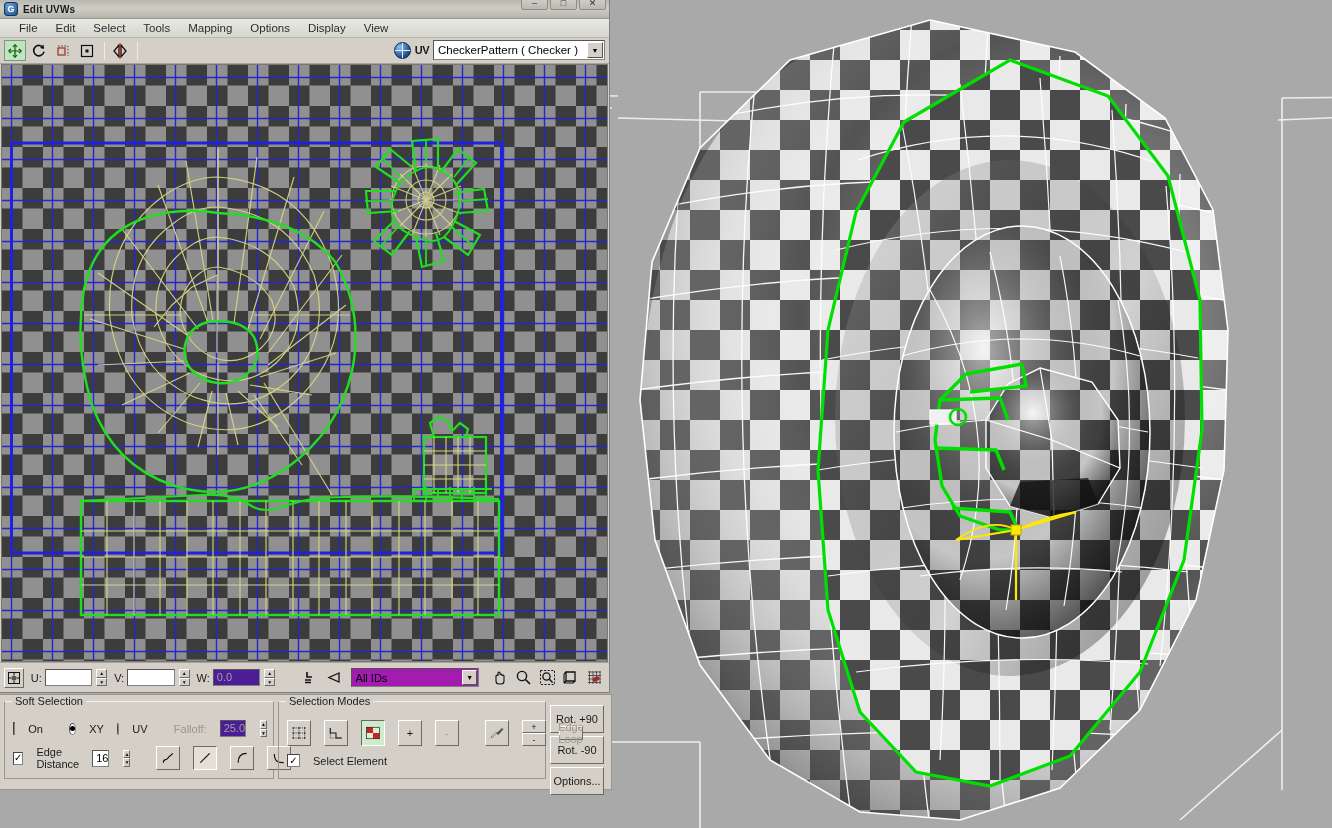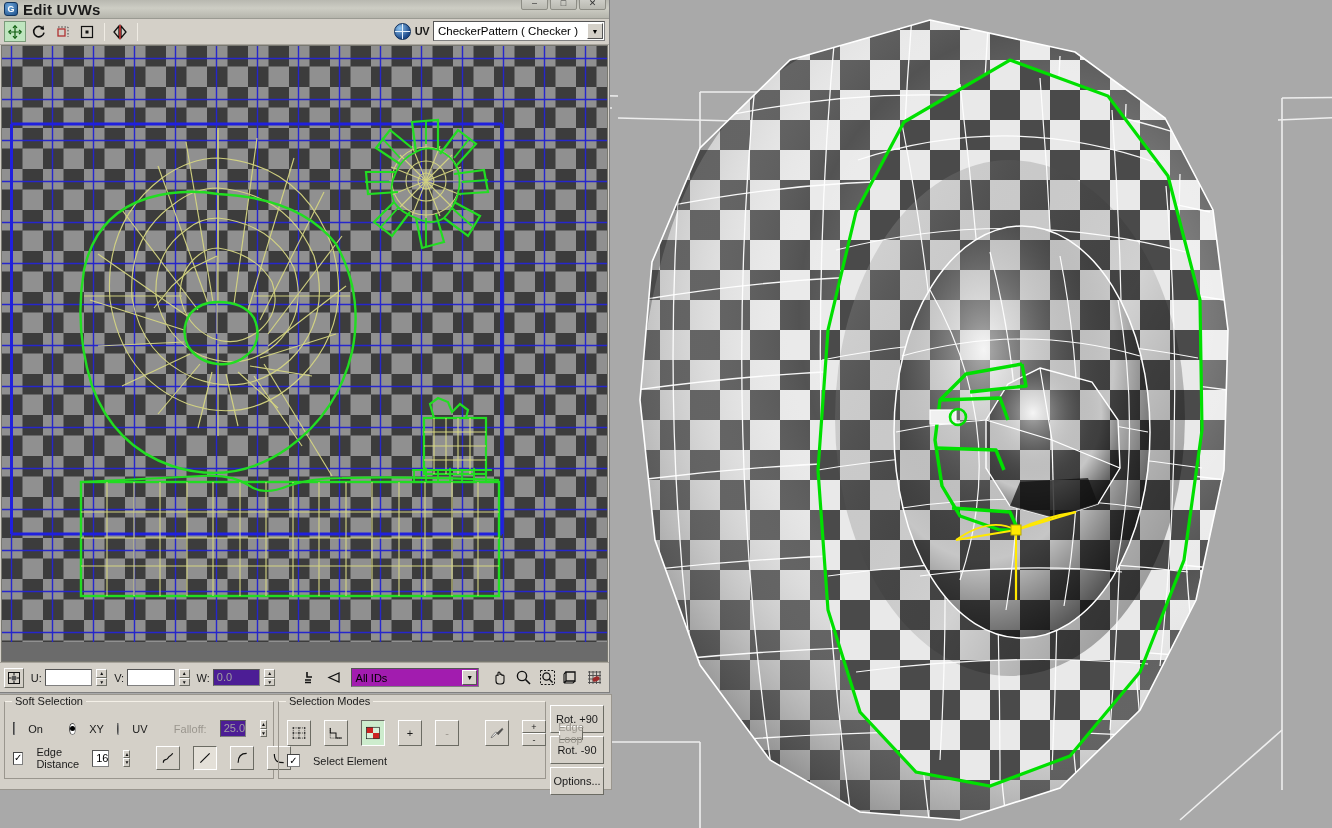--- a/index.html
+++ b/index.html
@@ -40,21 +40,21 @@
     position: relative;
   }
   #app-icon {
     width: 14px; height: 14px; border-radius: 3px;
     background: radial-gradient(circle at 35% 30%, #6fa8dc, #1c4f8a);
     border: 1px solid #12355e;
     color: #fff; font-size: 9px; font-weight: bold;
     display: flex; align-items: center; justify-content: center;
     margin-right: 5px; flex: 0 0 auto;
   }
-  #win-title { font-size: 15px; color: #1a1a1a; font-weight: 600; letter-spacing: .2px; }
+  #win-title { font-size: 10px; color: #1a1a1a; font-weight: 600; letter-spacing: .2px; }
   .wbtns { position: absolute; right: 3px; top: -6px; display: flex; gap: 2px; }
   .wbtn {
     width: 27px; height: 16px;
     background: linear-gradient(to bottom, #d8d8d2, #b9b9b1);
     border: 1px solid #8d8d85; border-radius: 2px;
     display: flex; align-items: flex-end; justify-content: center;
     color: #333; font-size: 9px; padding-bottom: 1px;
   }
 
   
@@ -429,20 +429,30 @@
   <div id="titlebar">
     <div id="app-icon">G</div>
     <div id="win-title">Edit UVWs</div>
     <div class="wbtns">
       <div class="wbtn">–</div>
       <div class="wbtn">□</div>
       <div class="wbtn">✕</div>
     </div>
   </div>
 
+  <div id="menubar">
+    <div class="menu-item">File</div>
+    <div class="menu-item">Edit</div>
+    <div class="menu-item">Select</div>
+    <div class="menu-item">Tools</div>
+    <div class="menu-item">Mapping</div>
+    <div class="menu-item">Options</div>
+    <div class="menu-item">Display</div>
+    <div class="menu-item">View</div>
+  </div>
 
   <div id="toolbar">
     <div class="tbtn active">
       <svg class="ic" width="16" height="16" viewBox="0 0 16 16">
         <g stroke="#0a5a0a" stroke-width="1.2" fill="none">
           <path d="M8 2 V14 M2 8 H14"></path>
           <path d="M8 1.5 L6 4 M8 1.5 L10 4 M8 14.5 L6 12 M8 14.5 L10 12"></path>
           <path d="M1.5 8 L4 6 M1.5 8 L4 10 M14.5 8 L12 6 M14.5 8 L12 10"></path>
         </g>
       </svg>

